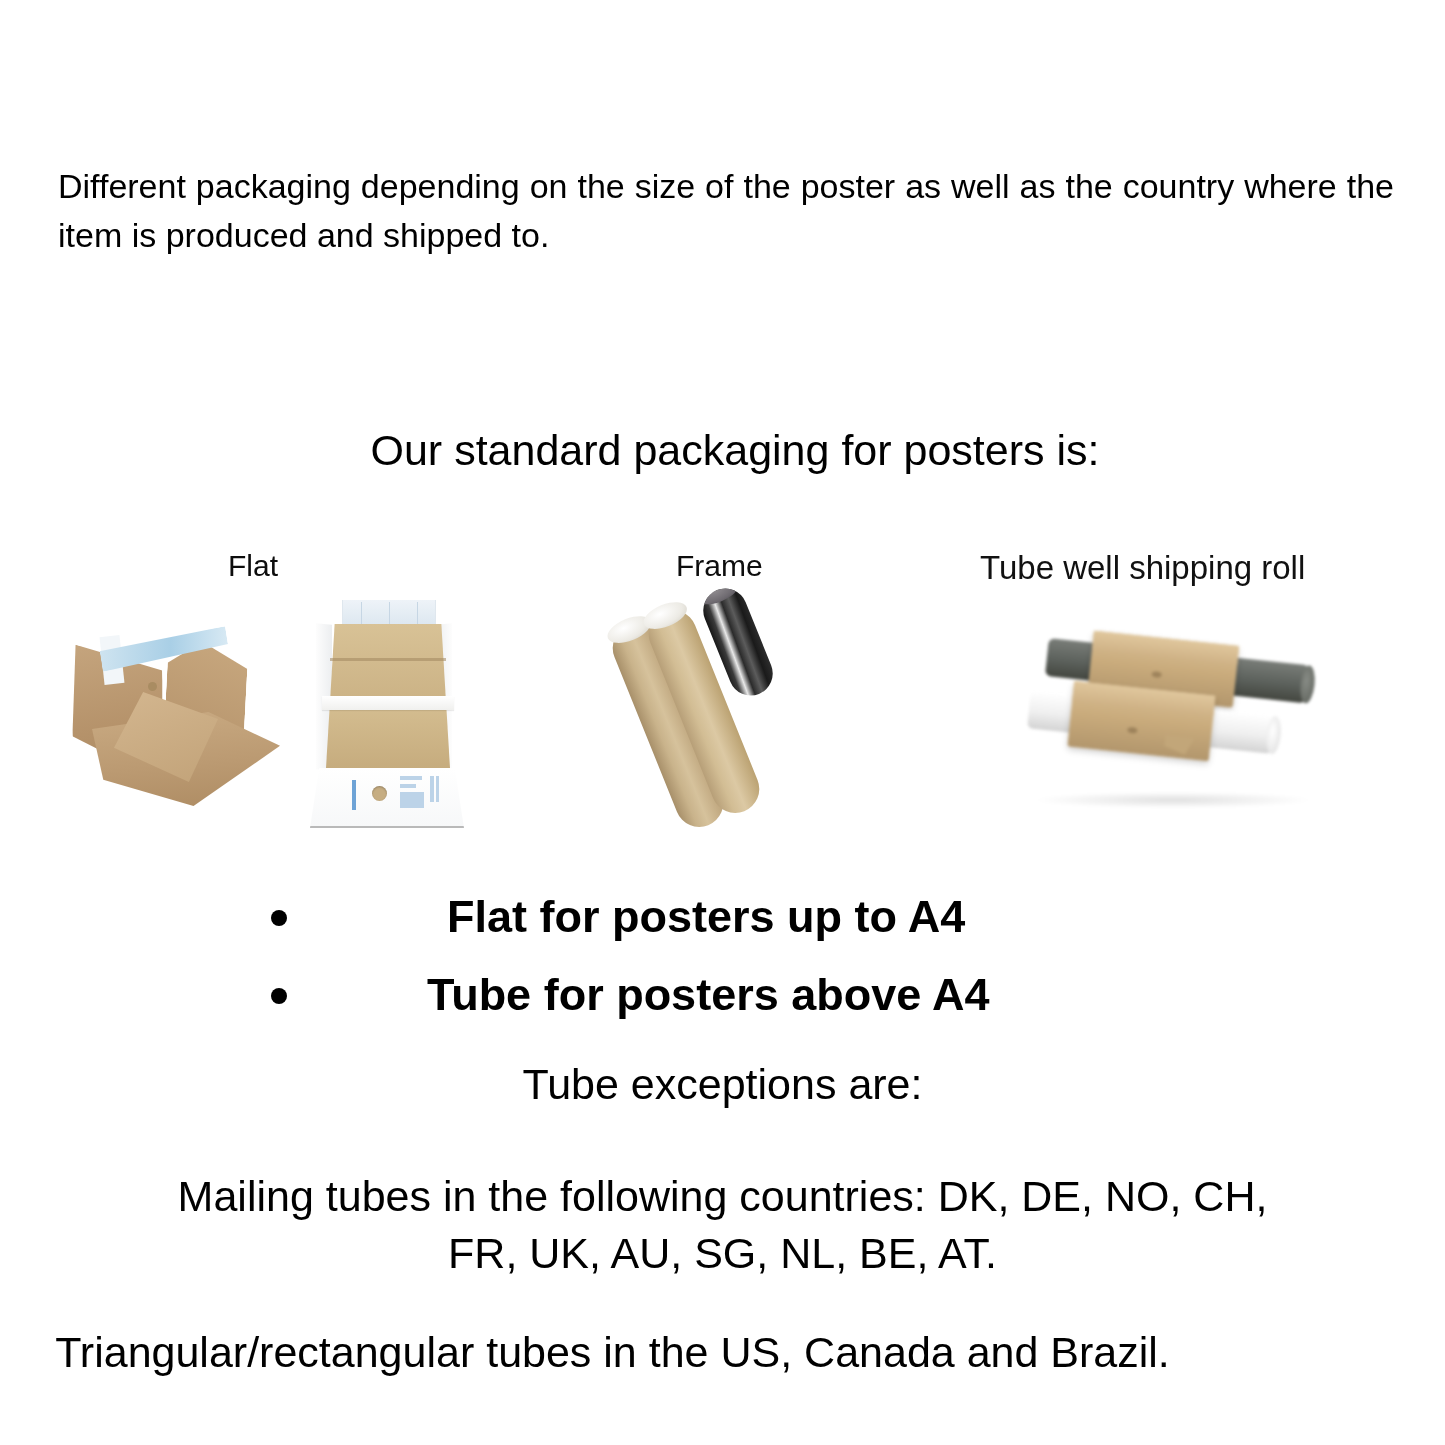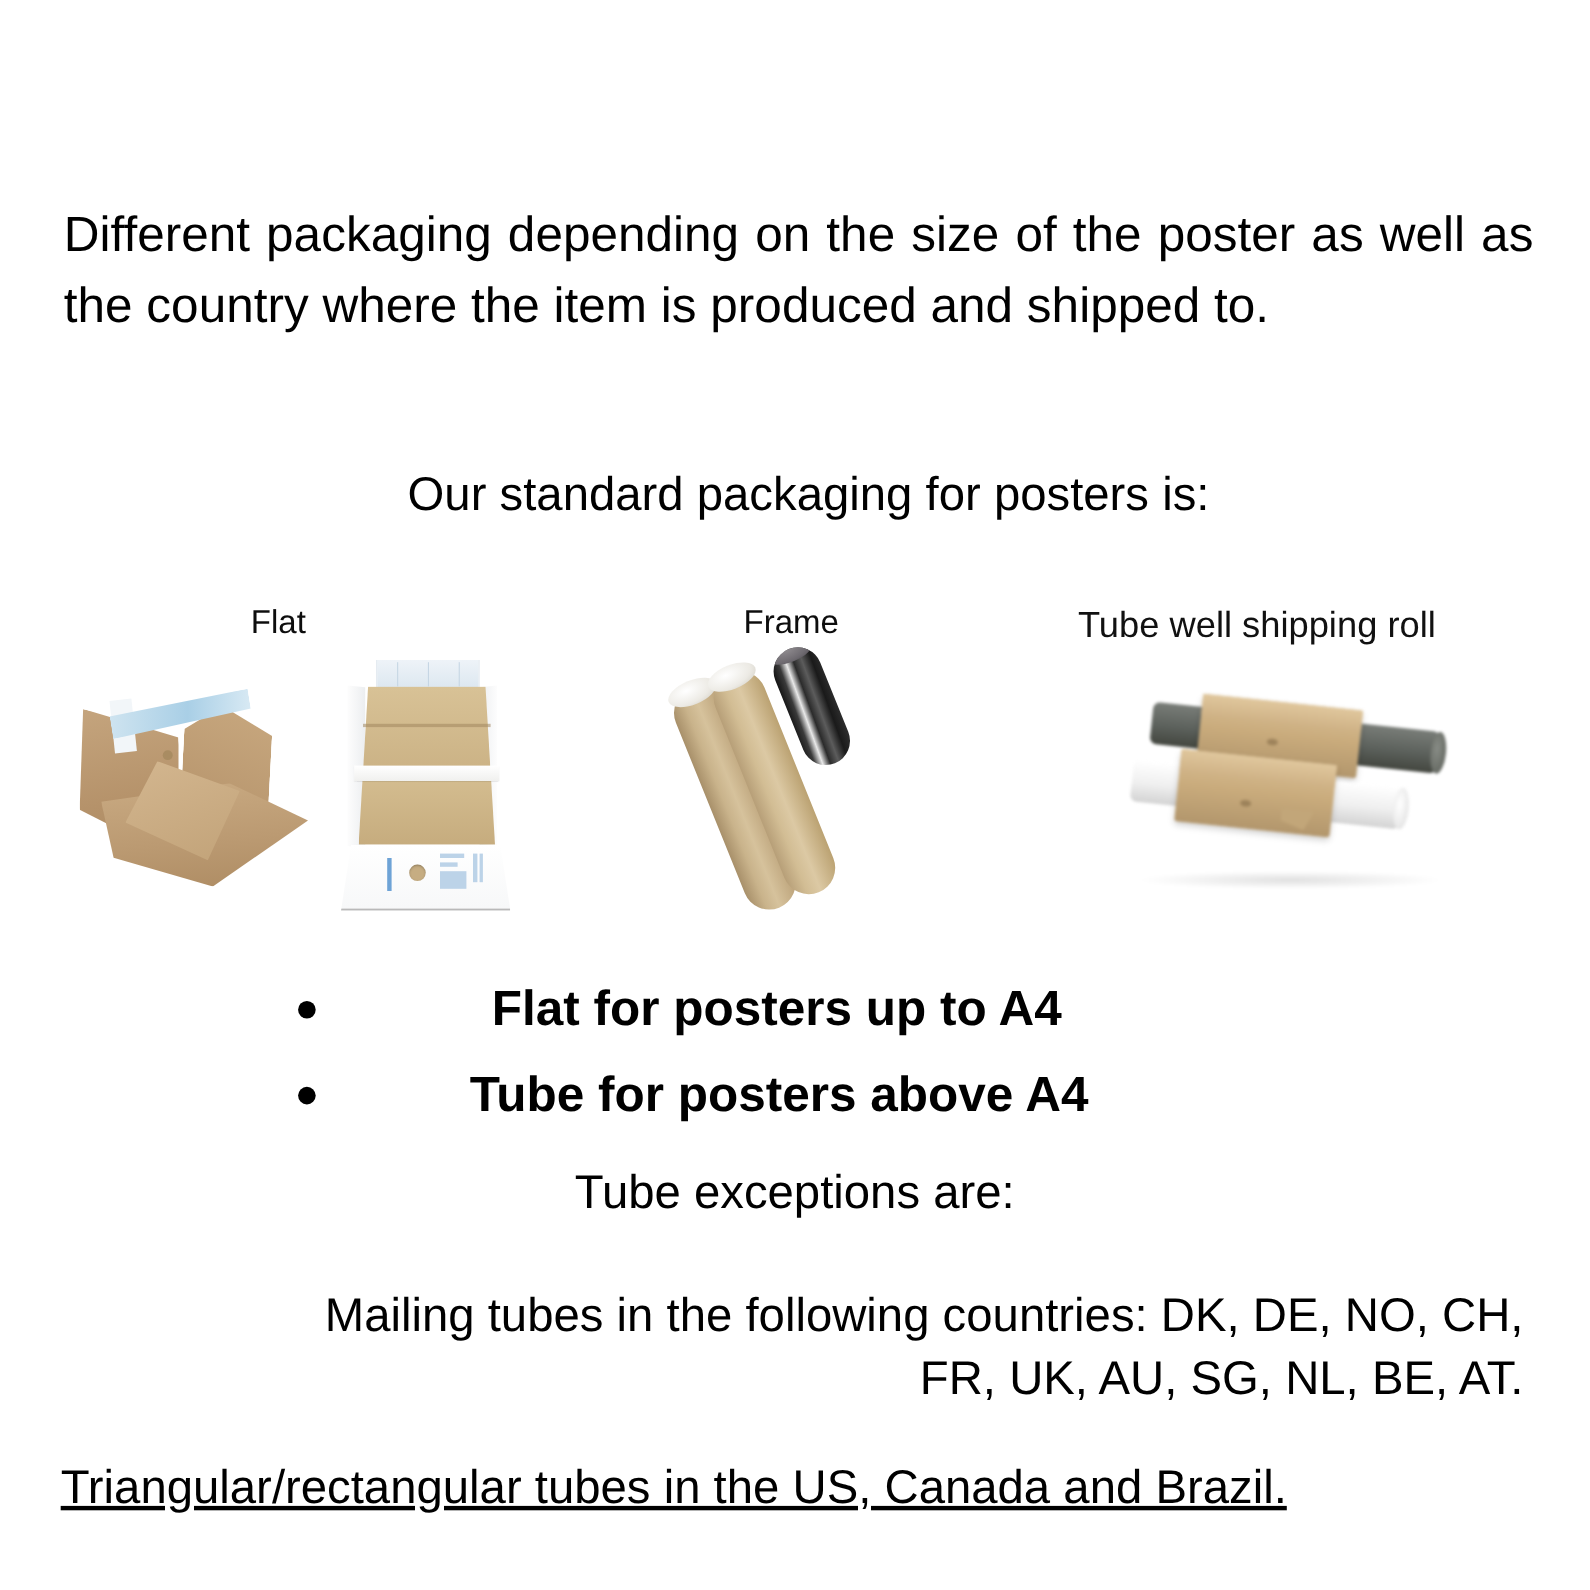--- a/index.html
+++ b/index.html
@@ -33,24 +33,24 @@
     text-align: center;
     font-size: 50px;
     font-weight: bold;
     letter-spacing: -0.5px;
     line-height: 1.1;
   }
 
   
   .intro {
     position: absolute;
-    top: 181px;
+    top: 162px;
     left: 58px;
     width: 1336px;
-    font-size: 45px;
+    font-size: 34px;
     line-height: 1.44;
     text-align: justify;
     text-justify: inter-word;
   }
 
   
   .standard-line {
     position: absolute;
     top: 423px;
     left: 0;
@@ -380,33 +380,32 @@
     width: 1445px;
     text-align: center;
     font-size: 43px;
     line-height: 1.3;
   }
   .exceptions-body {
     position: absolute;
     top: 1168px;
     left: 60px;
     width: 1325px;
-    text-align: right;
+    text-align: center;
     font-size: 43px;
     line-height: 1.32;
   }
   .closing {
     position: absolute;
     top: 1325px;
     left: 0;
     width: 1225px;
     text-align: center;
     font-size: 43px;
     line-height: 1.3;
-    text-decoration: underline;
   }
 </style>
 </head>
 <body>
 
 <div class="page">
 
 
   <div class="intro">Different packaging depending on the size of the poster as well as the country where the item is produced and shipped to.</div>
 

